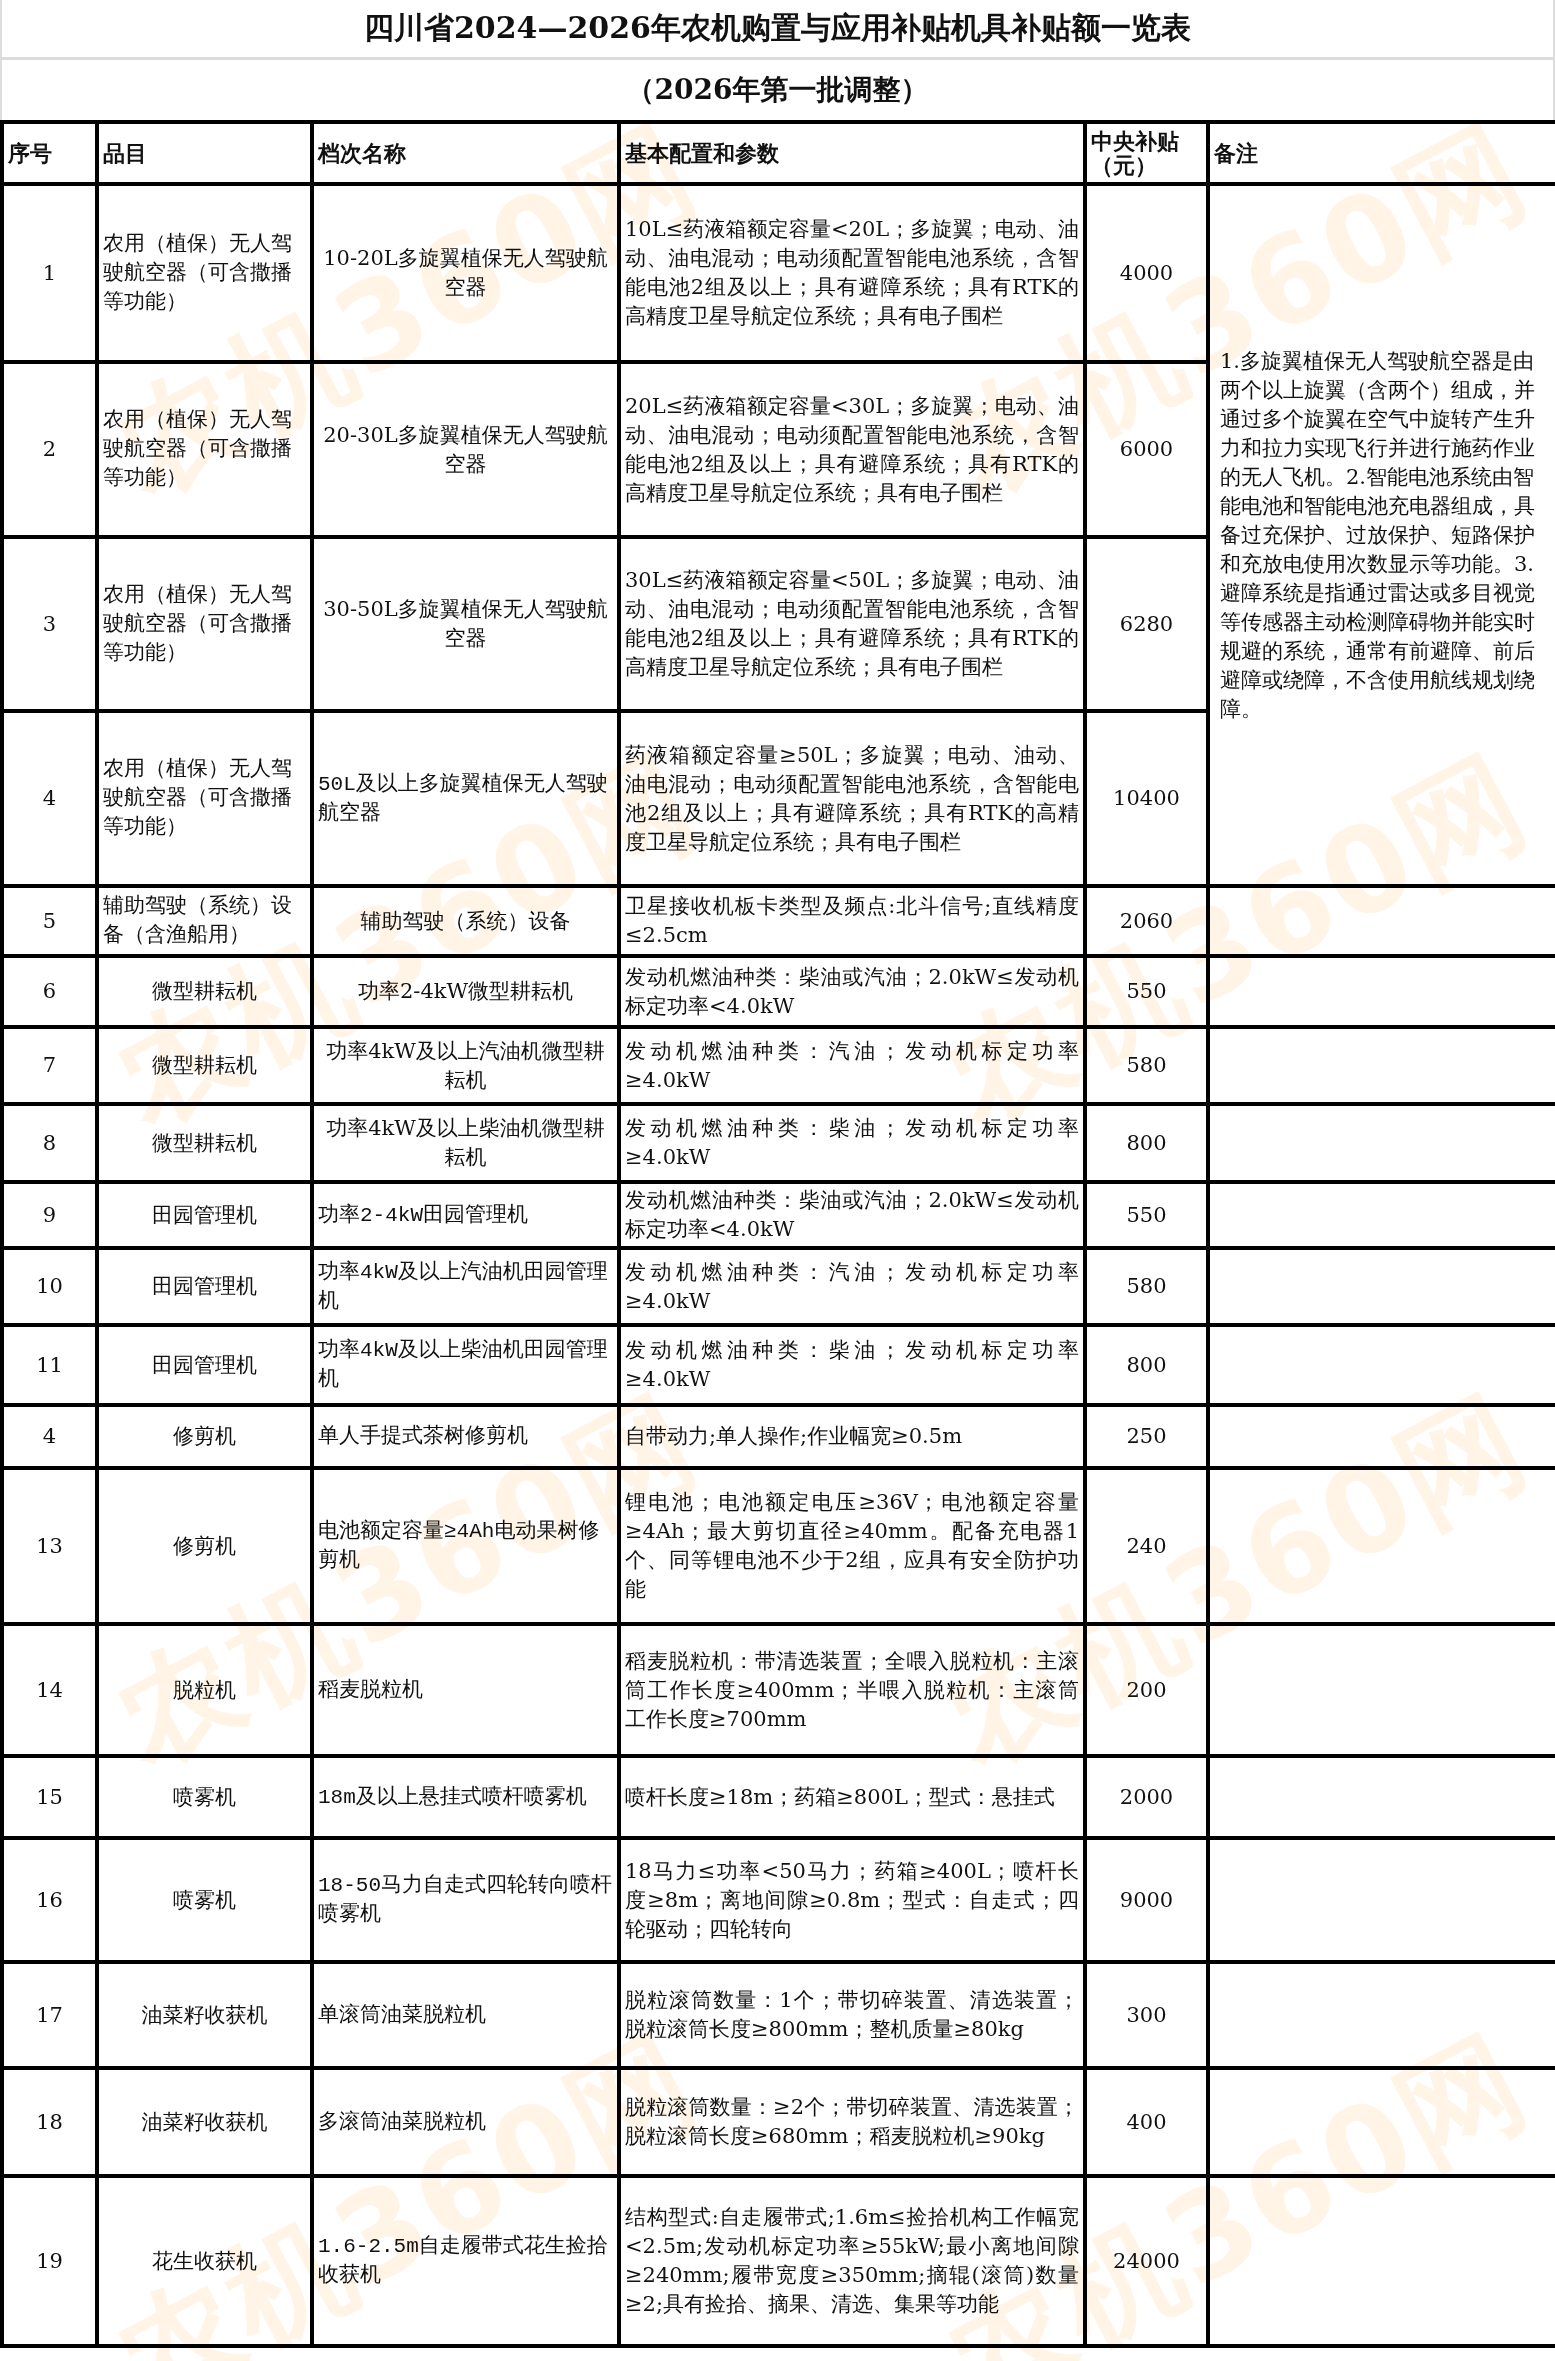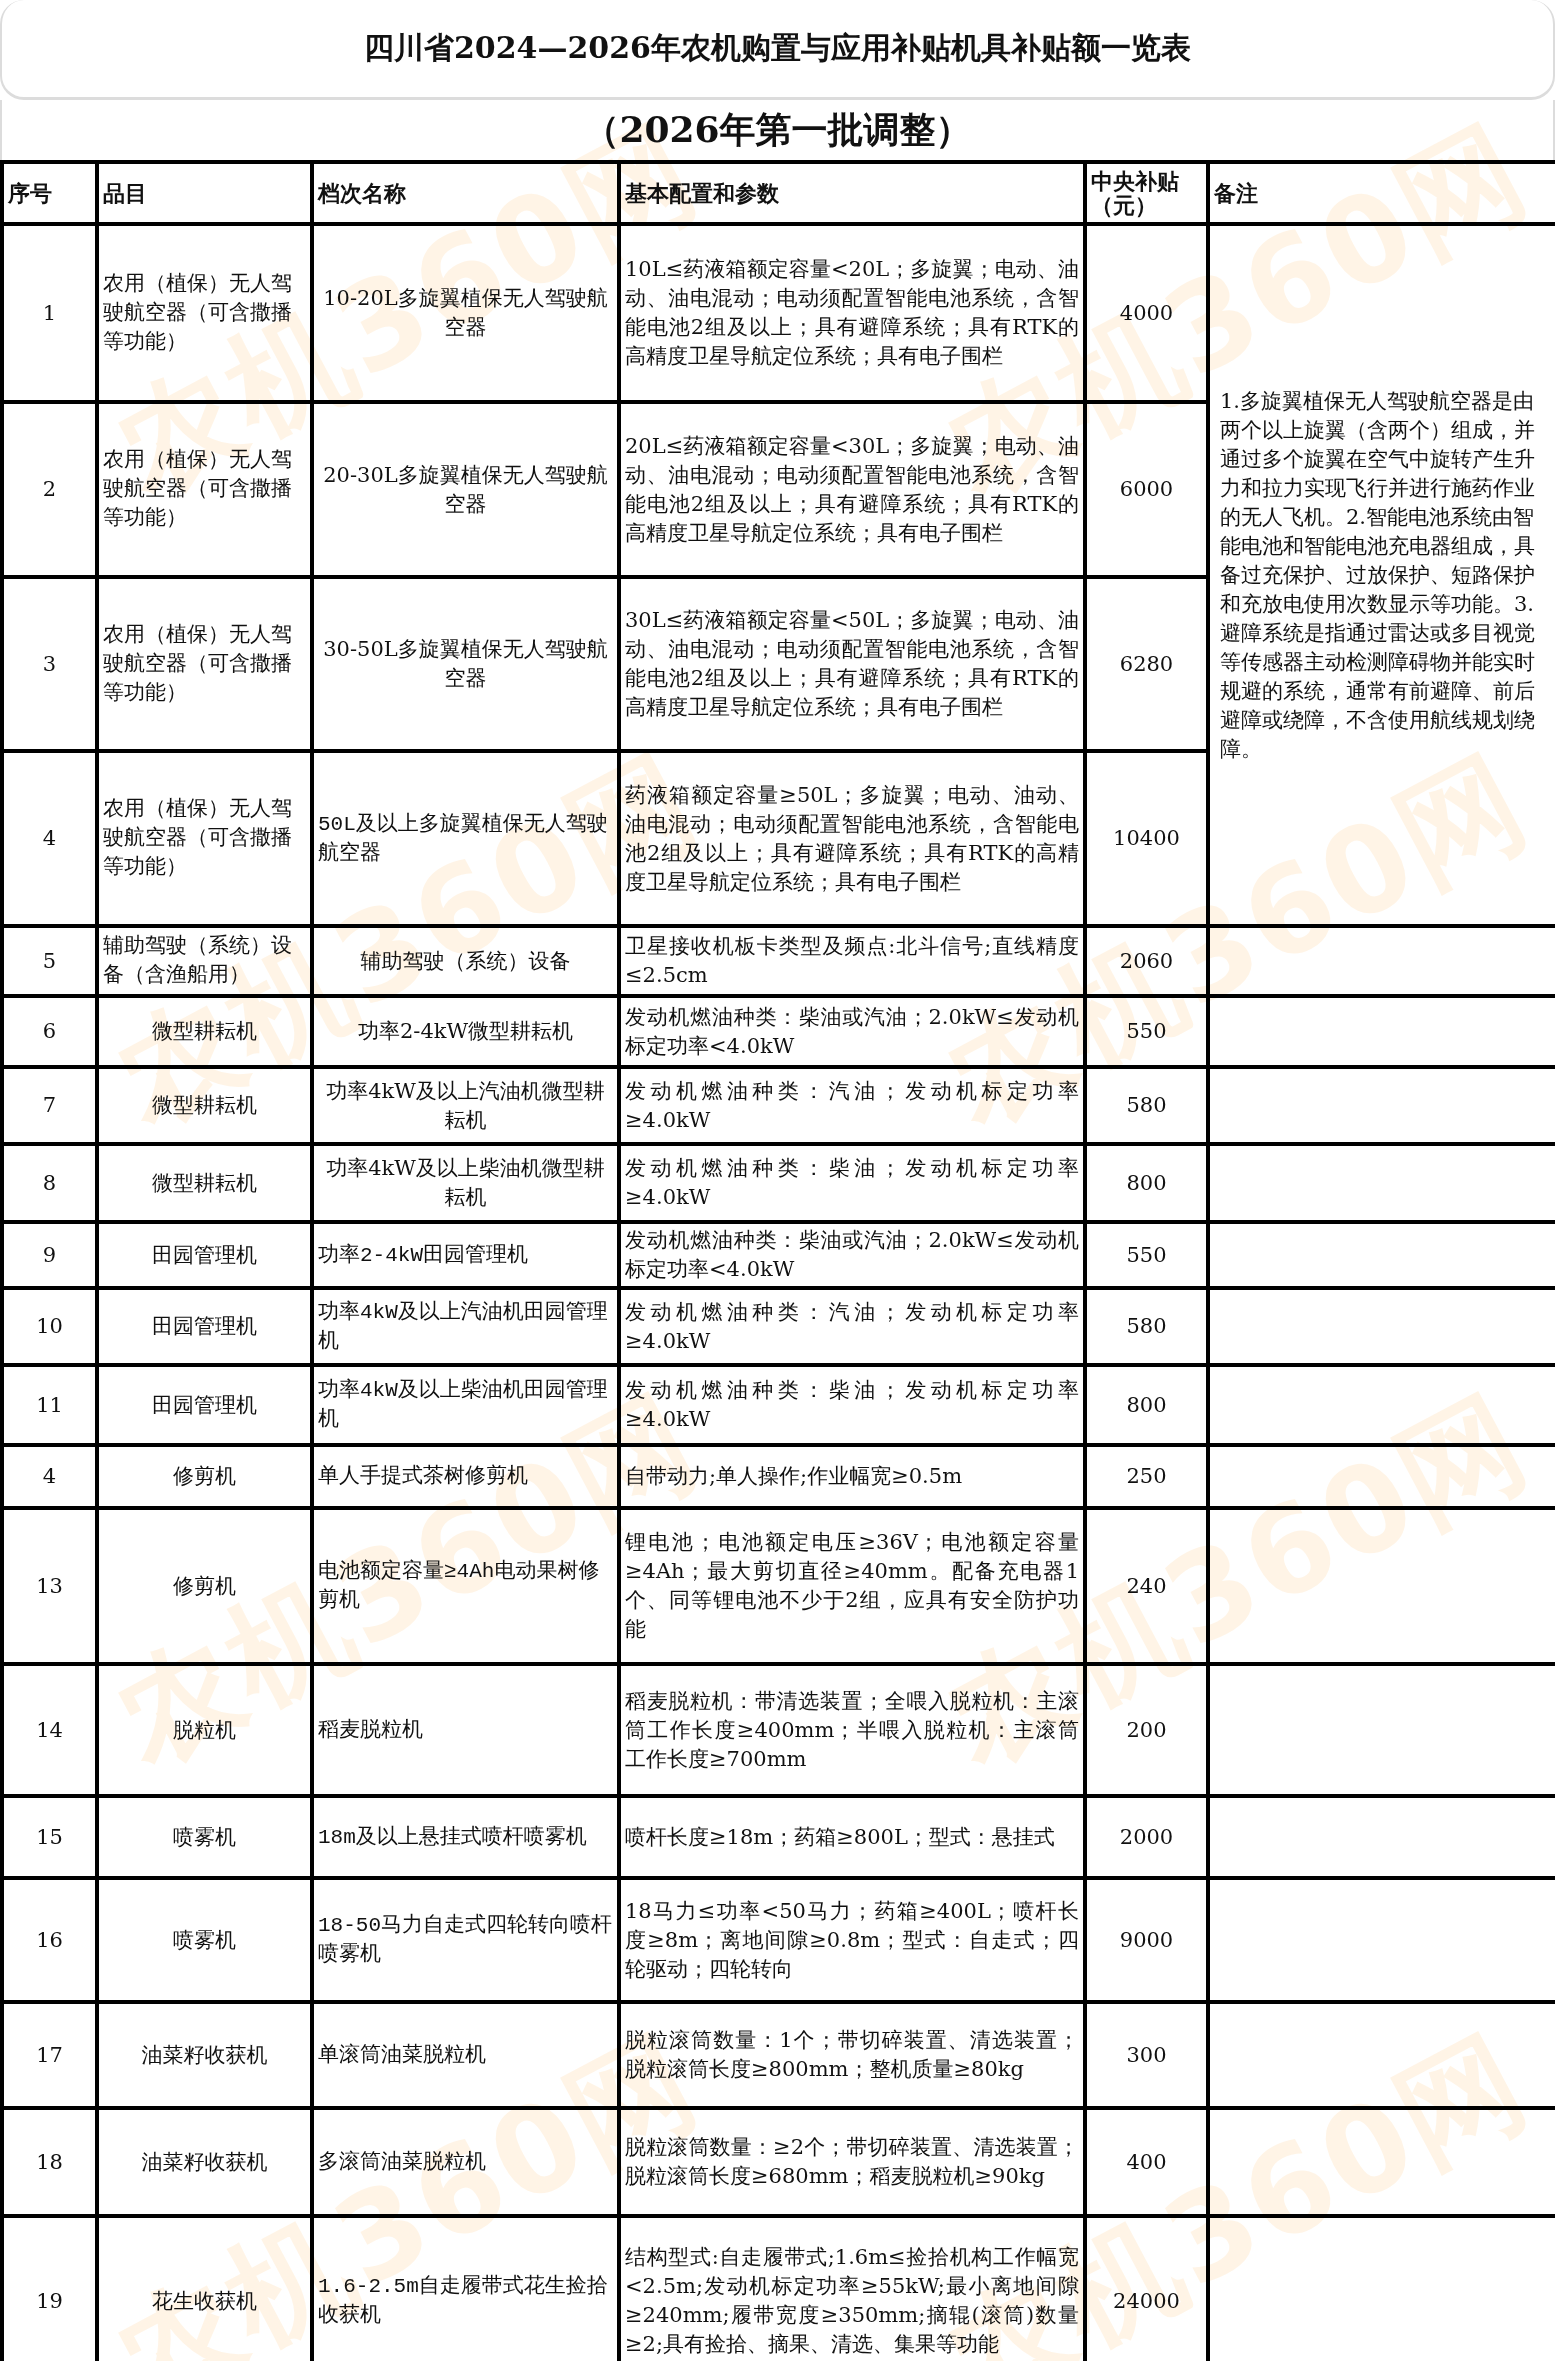--- a/index.html
+++ b/index.html
@@ -3,27 +3,27 @@
 <meta charset="utf-8">
 <style>
   html, body { margin: 0; padding: 0; background: #ffffff; }
   body { width: 1555px; height: 2361px; position: relative; overflow: hidden;
          font-family: "DejaVu Serif", "Liberation Serif", serif; color: #111; }
   .watermark-layer { position: absolute; inset: 0; pointer-events: none; z-index: 0; overflow: hidden; }
   .wm { position: absolute; font-family: "DejaVu Sans", sans-serif; font-weight: bold;
         font-size: 120px; color: rgba(255, 170, 60, 0.13); transform: rotate(-28deg);
         white-space: nowrap; letter-spacing: 4px; }
   .page { position: relative; z-index: 1; width: 1555px; }
-  .title-row { height: 100px; display: flex; align-items: center; justify-content: center;
+  .title-row { height: 60px; display: flex; align-items: center; justify-content: center;
                border-left: 2px solid #dcdcdc; border-right: 2px solid #dcdcdc;
                border-bottom: 3px solid #dcdcdc; box-sizing: border-box;
-               font-size: 30px; font-weight: bold; font-family: "DejaVu Serif", serif; border-radius: 24px; }
+               font-size: 30px; font-weight: bold; font-family: "DejaVu Serif", serif; }
   .subtitle-row { height: 60px; display: flex; align-items: center; justify-content: center;
                   border-left: 2px solid #dcdcdc; border-right: 2px solid #dcdcdc; box-sizing: border-box;
-                  font-size: 36px; font-weight: bold; }
+                  font-size: 28px; font-weight: bold; }
   table { border-collapse: collapse; width: 1555px; table-layout: fixed; }
   td, th { border: 4px solid #000; padding: 2px 4px; font-size: 21px; line-height: 29px;
            vertical-align: middle; font-weight: normal; background: transparent; }
   th { font-weight: bold; font-size: 22px; text-align: left; line-height: 24px; }
   td.c { text-align: center; }
   td.l { text-align: left; font-family: Liberation Mono, monospace; }
   td.spec { text-align: justify; }
   td.remark { text-align: left; vertical-align: middle; padding: 4px 10px; line-height: 29px; font-size: 21px; }
 </style>
 </head>

